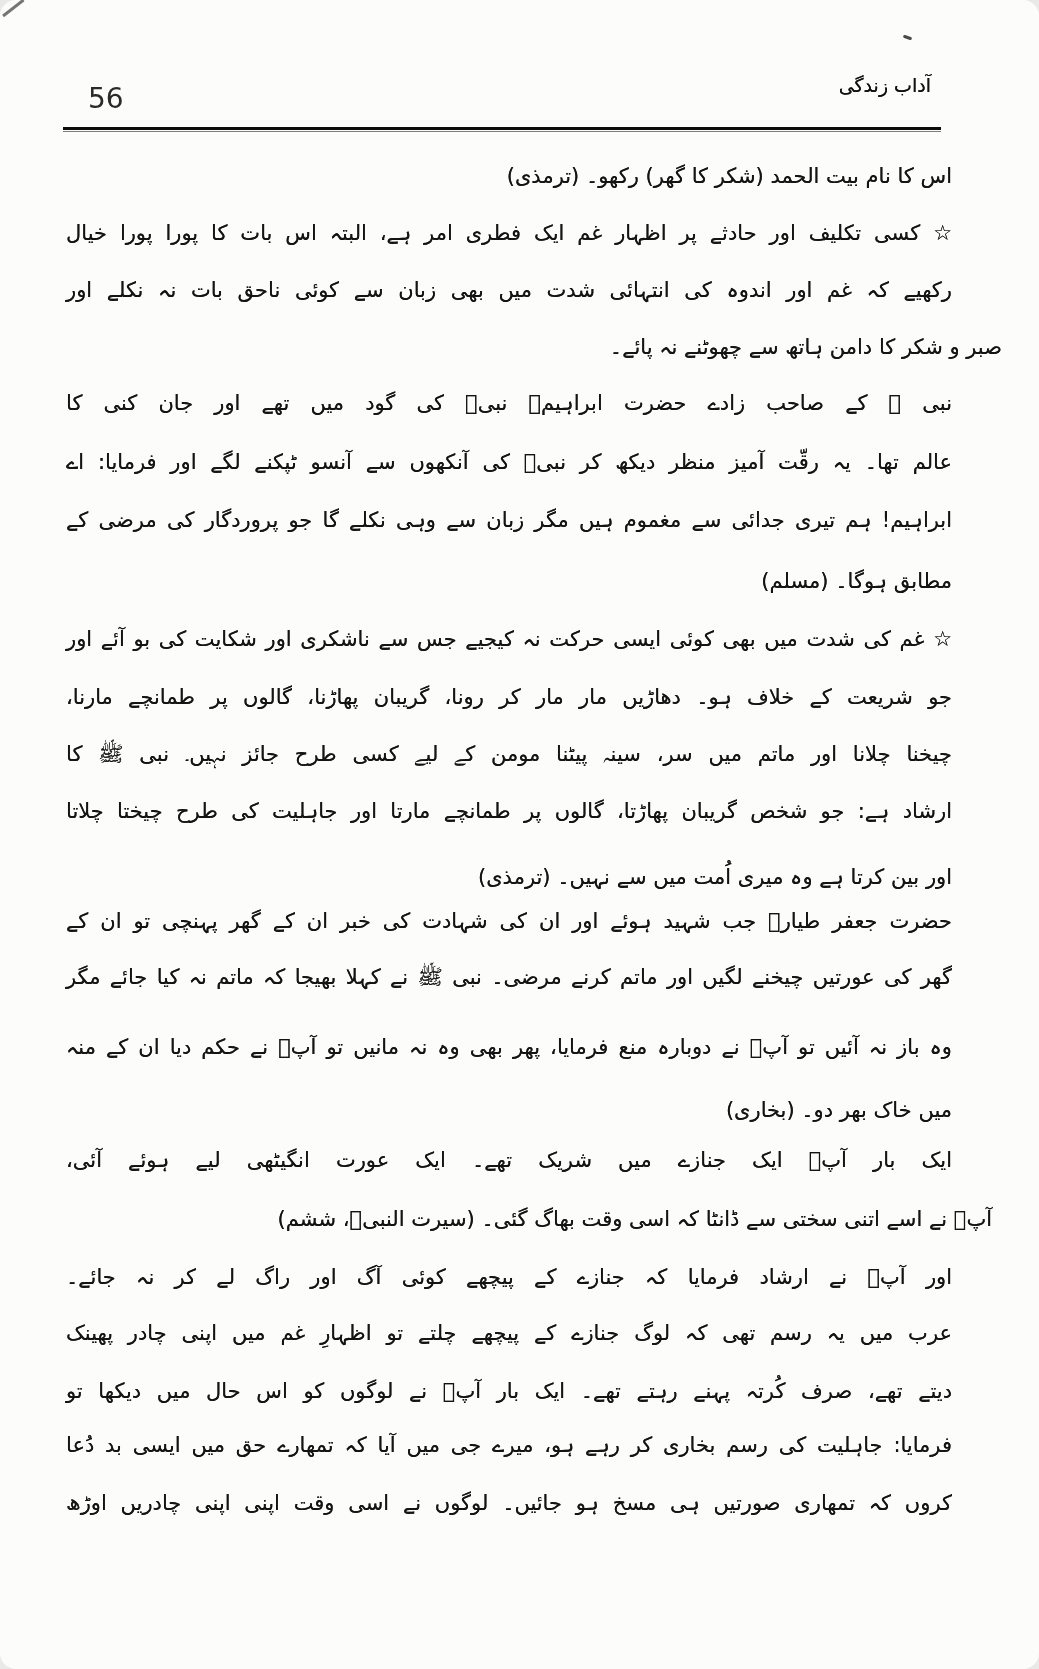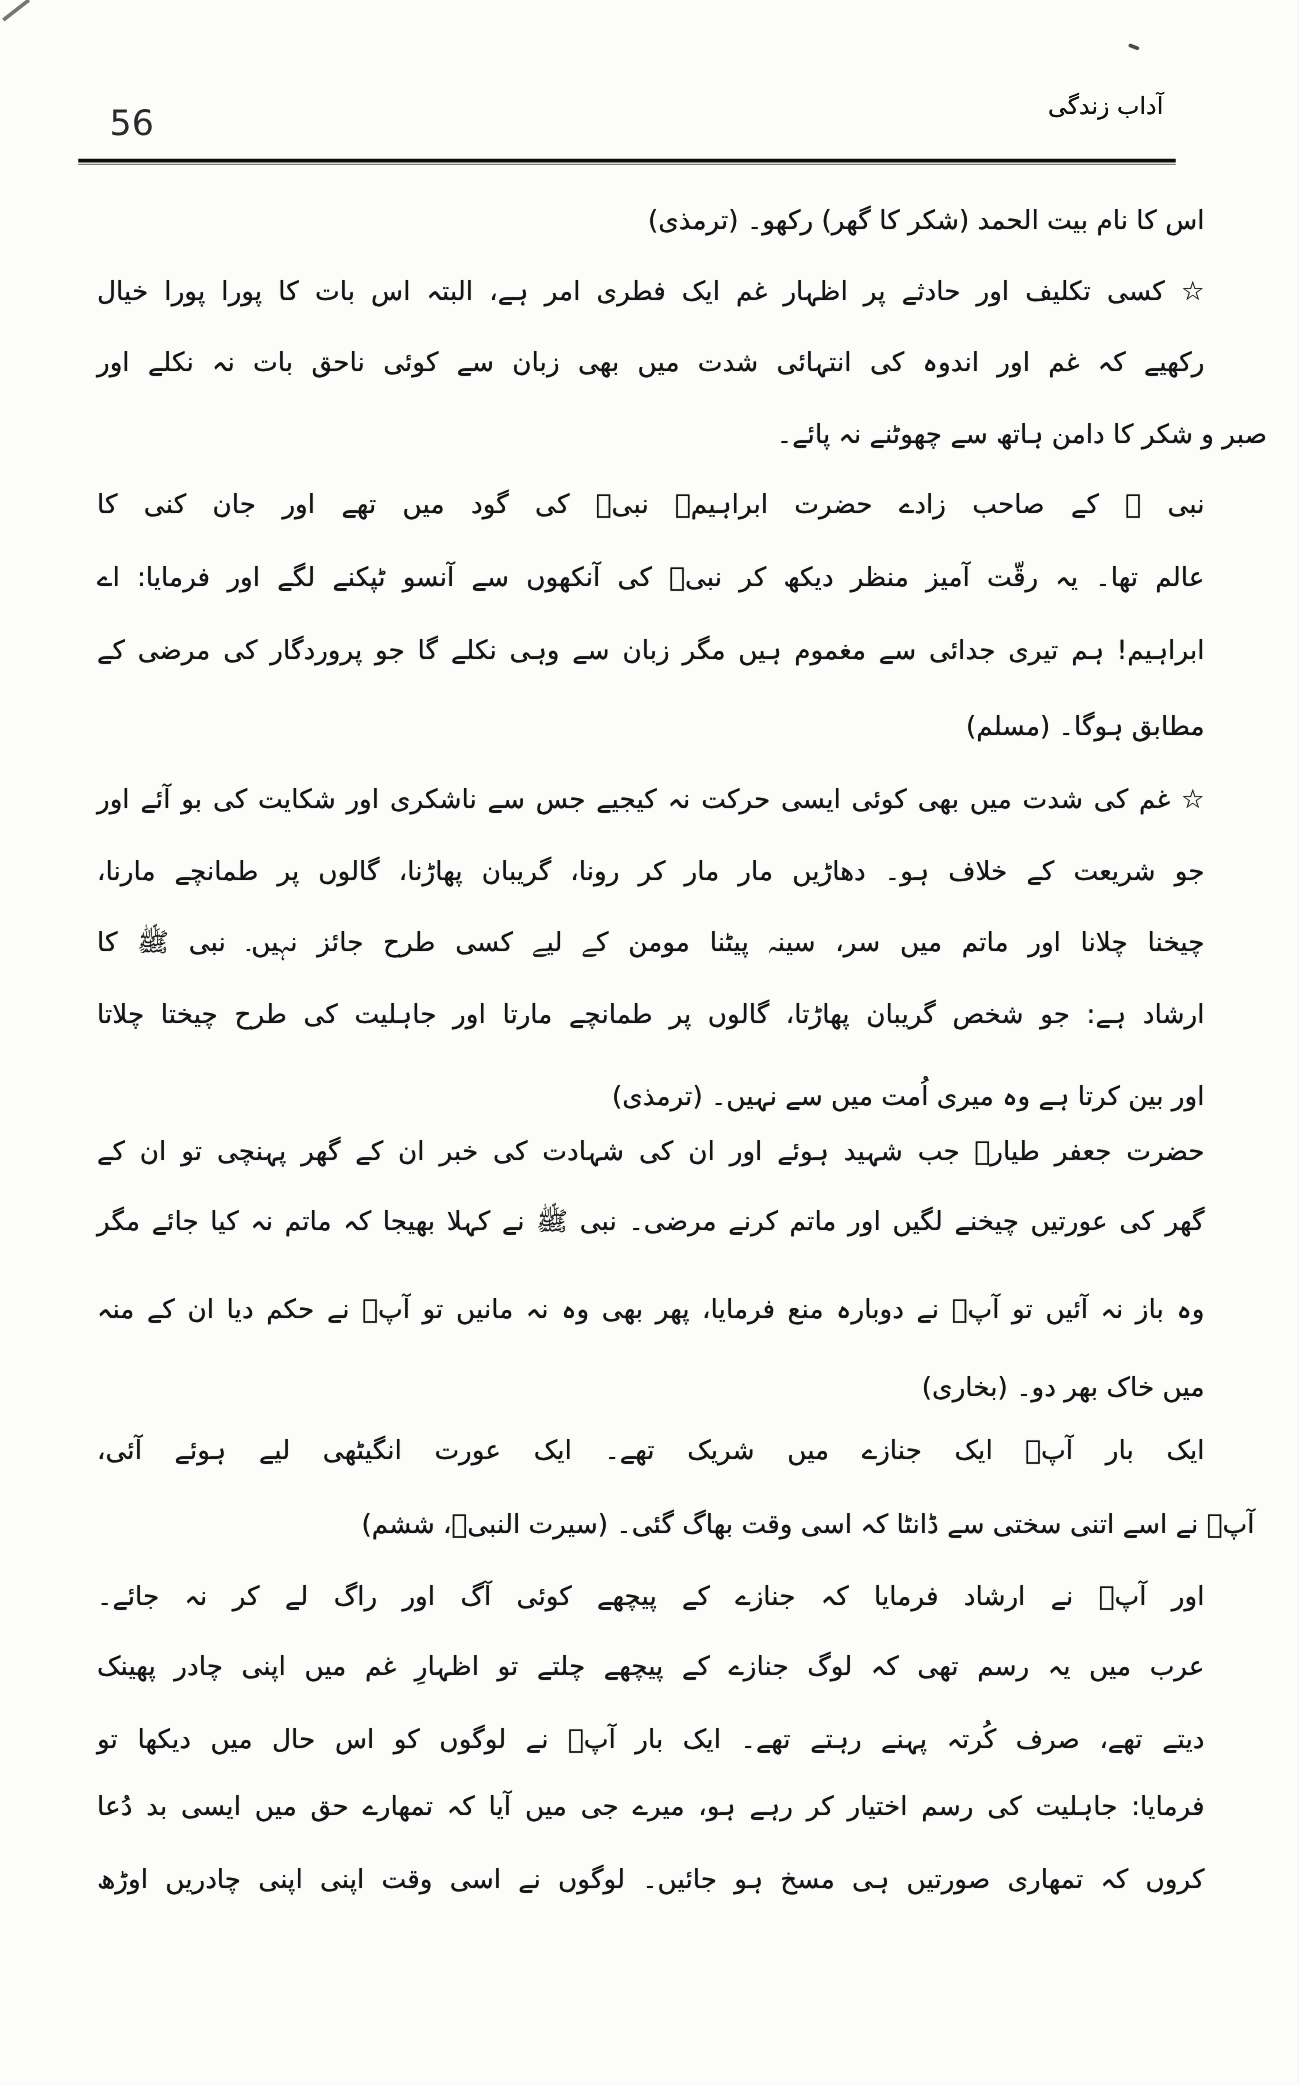--- a/index.html
+++ b/index.html
@@ -1,20 +1,20 @@
 <!DOCTYPE html>
 <html lang="ur"><head>
 <meta charset="utf-8">
 <style>
   html,body { margin:0; padding:0; background:#e9e9e7; }
   .page {
     position:relative; width:1039px; height:1669px;
     background:#fcfcfa; overflow:hidden;
     font-family:"DejaVu Sans", sans-serif;
-    direction:rtl; color:#151515;
+    direction:rtl; color:#151515;border-radius:16px;
   }
   .page-number {
     position:absolute; left:88px; top:82px;
     font-size:28px; color:#2a2a2a; direction:ltr;
     font-family:"DejaVu Sans", sans-serif;
   }
   .header-title {
     position:absolute; right:108px; top:74px;
     font-size:19px; color:#121212;
     text-shadow:0 0 0.5px #222;
@@ -33,21 +33,21 @@
   }
   .corner-artifact {
     position:absolute; left:-4px; top:-6px; width:26px; height:14px;
     border-bottom:3px solid #3c3c3c; transform:rotate(-38deg);
     opacity:0.7;
   }
   .text-block { position:absolute; left:0; top:0; width:100%; height:100%; }
   .line {
     position:absolute; left:66px; width:886px; height:50px;
     line-height:50px; font-size:21px; white-space:nowrap;
-    color:#141414; text-shadow:0 0 0.6px rgba(0,0,0,0.75);margin-left:12px;
+    color:#141414; text-shadow:0 0 0.6px rgba(0,0,0,0.75);
   }
   .line.j { text-align:justify; text-align-last:justify; }
   .line.r { text-align:right; }
   .line.c { }
 </style>
 </head>
 <body>
 
 <div class="page">
   <div class="corner-artifact"></div>
@@ -75,16 +75,16 @@
       <div class="line r" style="top: 852px;">اور بین کرتا ہے وہ میری اُمت میں سے نہیں۔ (ترمذی)</div>
       <div class="line j" style="top: 896px; padding-right: 70px;">حضرت جعفر طیارؓ جب شہید ہوئے اور ان کی شہادت کی خبر ان کے گھر پہنچی تو ان کے</div>
       <div class="line j" style="top: 952px;">گھر کی عورتیں چیخنے لگیں اور ماتم کرنے مرضی۔ نبی ﷺ نے کہلا بھیجا کہ ماتم نہ کیا جائے مگر</div>
       <div class="line j" style="top: 1022px;">وہ باز نہ آئیں تو آپؐ نے دوبارہ منع فرمایا، پھر بھی وہ نہ مانیں تو آپؐ نے حکم دیا ان کے منہ</div>
       <div class="line r" style="top: 1085px;">میں خاک بھر دو۔ (بخاری)</div>
       <div class="line c" style="top: 1194px; left: 106px;">آپؐ نے اسے اتنی سختی سے ڈانٹا کہ اسی وقت بھاگ گئی۔ (سیرت النبیؐ، ششم)</div>
       <div class="line j" style="top: 1135px; padding-right: 8px;">ایک بار آپؐ ایک جنازے میں شریک تھے۔ ایک عورت انگیٹھی لیے ہوئے آئی،</div>
       <div class="line j" style="top: 1252px; padding-right: 40px;">اور آپؐ نے ارشاد فرمایا کہ جنازے کے پیچھے کوئی آگ اور راگ لے کر نہ جائے۔</div>
       <div class="line j" style="top: 1308px; padding-right: 20px;">عرب میں یہ رسم تھی کہ لوگ جنازے کے پیچھے چلتے تو اظہارِ غم میں اپنی چادر پھینک</div>
       <div class="line j" style="top: 1366px;">دیتے تھے، صرف کُرتہ پہنے رہتے تھے۔ ایک بار آپؐ نے لوگوں کو اس حال میں دیکھا تو</div>
-      <div class="line j" style="top: 1420px;">فرمایا: جاہلیت کی رسم اختیار کر رہے ہو، میرے جی میں آیا کہ تمھارے حق میں ایسی بد دُعا</div>
+      <div class="line j" style="top: 1420px;">فرمایا: جاہلیت کی رسم بخاری کر رہے ہو، میرے جی میں آیا کہ تمھارے حق میں ایسی بد دُعا</div>
       <div class="line j" style="top: 1478px;">کروں کہ تمھاری صورتیں ہی مسخ ہو جائیں۔ لوگوں نے اسی وقت اپنی اپنی چادریں اوڑھ</div>
     </div>
 </div>
 
 </body></html>

